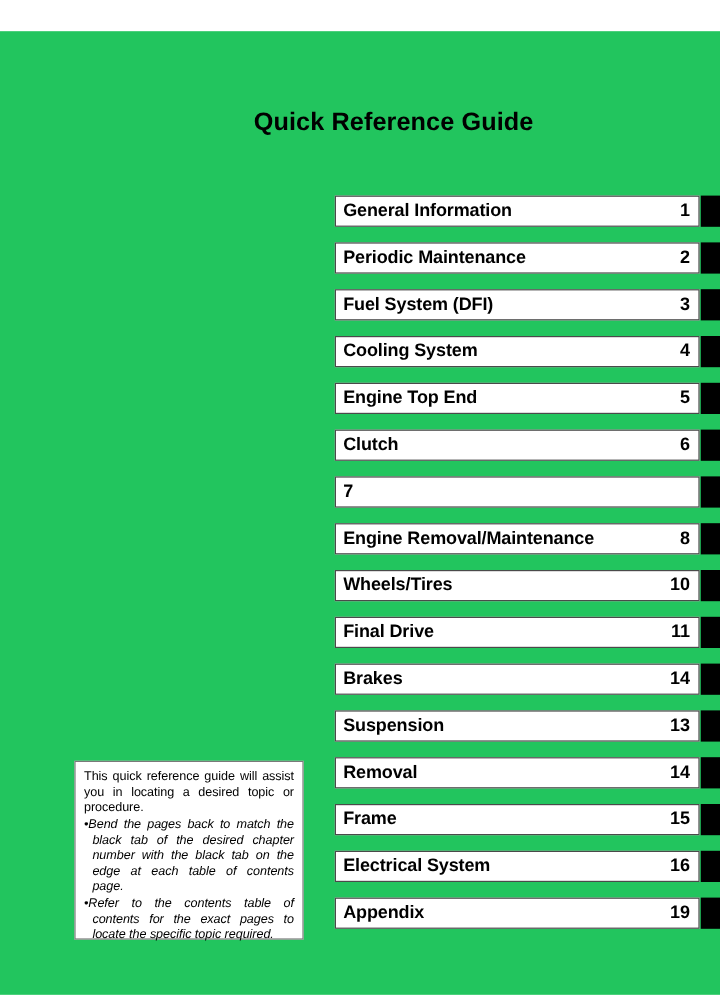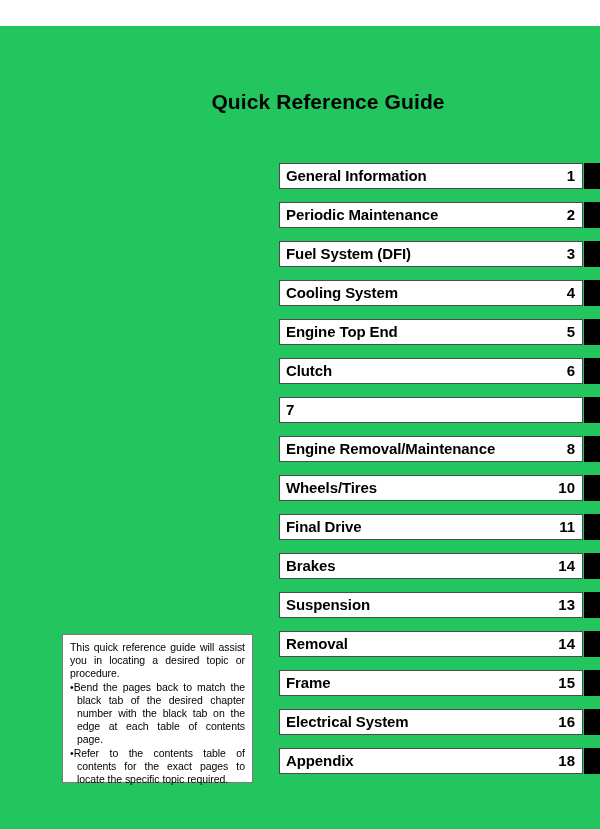--- a/index.html
+++ b/index.html
@@ -119,20 +119,21 @@
 
   .note-bullet {
     font-size: 10.5px;
     line-height: 13.2px;
     text-align: justify;
     text-align-last: left;
     margin: 0;
     padding-left: 7px;
     text-indent: -7px;
     letter-spacing: -0.05px;
+    font-style: italic;
   }
   .note-bullet .dot {
     font-size: 10.5px;
   }
 </style>
 </head>
 <body>
 
 <div class="page">
 
@@ -239,21 +240,21 @@
       <div class="toc-row">
         <div class="toc-box">
           <span class="toc-label">Electrical System</span>
           <span class="toc-number">16</span>
         </div>
         <div class="toc-tab"></div>
       </div>
       <div class="toc-row">
         <div class="toc-box">
           <span class="toc-label">Appendix</span>
-          <span class="toc-number">18</span>
+          <span class="toc-number">19</span>
         </div>
         <div class="toc-tab"></div>
       </div>
     </div>
 
   <div class="note-box" id="note-box">
       <p class="note-para">This quick reference guide will assist you in locating a desired topic or procedure.</p>
       <p class="note-bullet"><span class="dot">•</span><span>Bend the pages back to match the black tab of the desired chapter number with the black tab on the edge at each table of contents page.</span></p>
       <p class="note-bullet"><span class="dot">•</span><span>Refer to the contents table of contents for the exact pages to locate the specific topic required.</span></p>
     </div>

